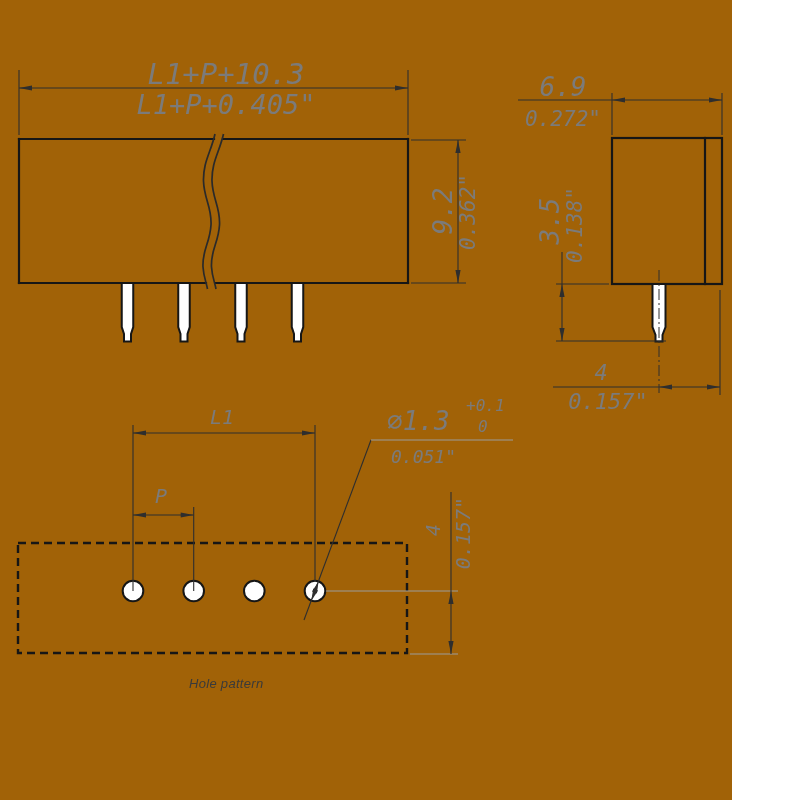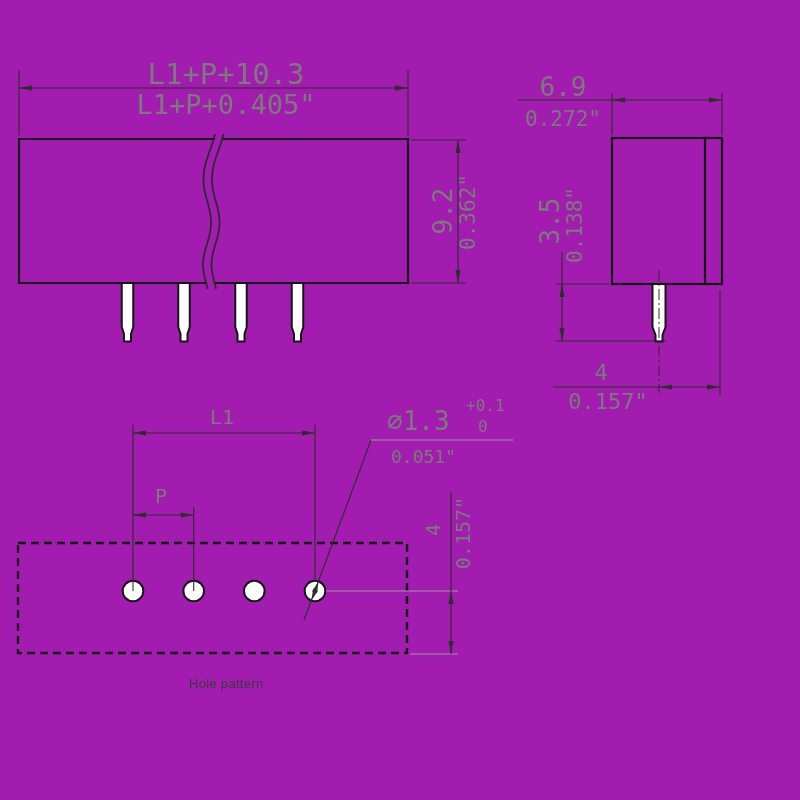--- a/index.html
+++ b/index.html
@@ -2,24 +2,25 @@
 <html><head>
 <meta charset="utf-8">
 <style>
   html, body {
     margin: 0;
     padding: 0;
     background: #ffffff;
   }
   .page {
     position: relative;
-    width: 800px;
+    width: 732px;
     height: 800px;
-    background: #a21caf;
+    background: #a16207;
     overflow: hidden;
+    font-style: italic;
   }
   svg { display: block; }
 
   
   .obj  { stroke: #161616; stroke-width: 2.2; fill: none; stroke-linecap: square; }
   .objf { stroke: #161616; stroke-width: 2;   fill: #ffffff; }
   .wavy { stroke: #2a2a2a; stroke-width: 1.7; fill: none; }
   .dashrect { stroke: #161616; stroke-width: 2.4; fill: none; stroke-dasharray: 8 5; }
 
   

